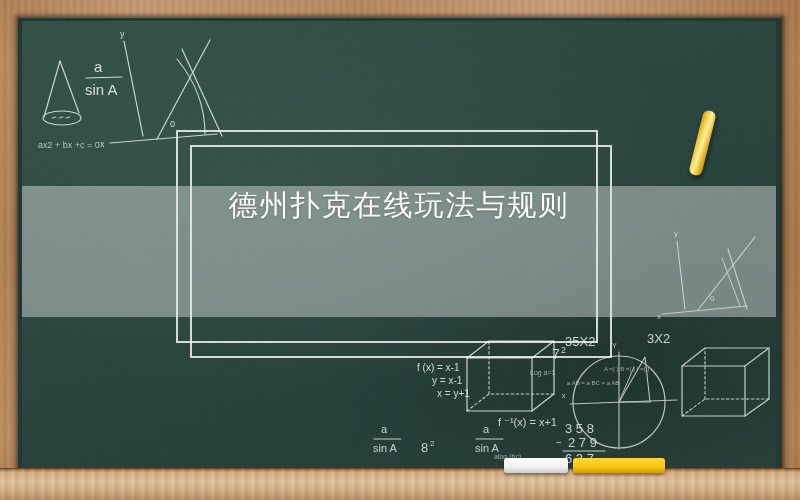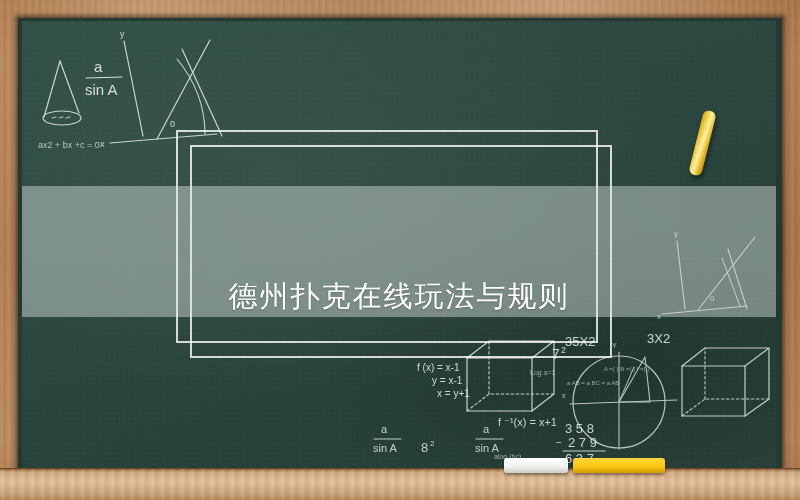--- a/index.html
+++ b/index.html
@@ -126,21 +126,21 @@
   
   .title-band {
     position: absolute;
     left: 0;
     right: 0;
     top: 165px;
     height: 131px;
     background: rgba(226, 232, 230, 0.44);
     z-index: 5;
     display: flex;
-    align-items: flex-end;
+    align-items: flex-start;
     justify-content: center;
   }
   .title-text {
     color: #ffffff;
     font-size: 29px;
     letter-spacing: 2px;
     font-weight: 400;
     text-shadow: 0 1px 2px rgba(0,0,0,0.22);
     white-space: nowrap;
     font-family: "DejaVu Sans", "Liberation Sans", sans-serif;

